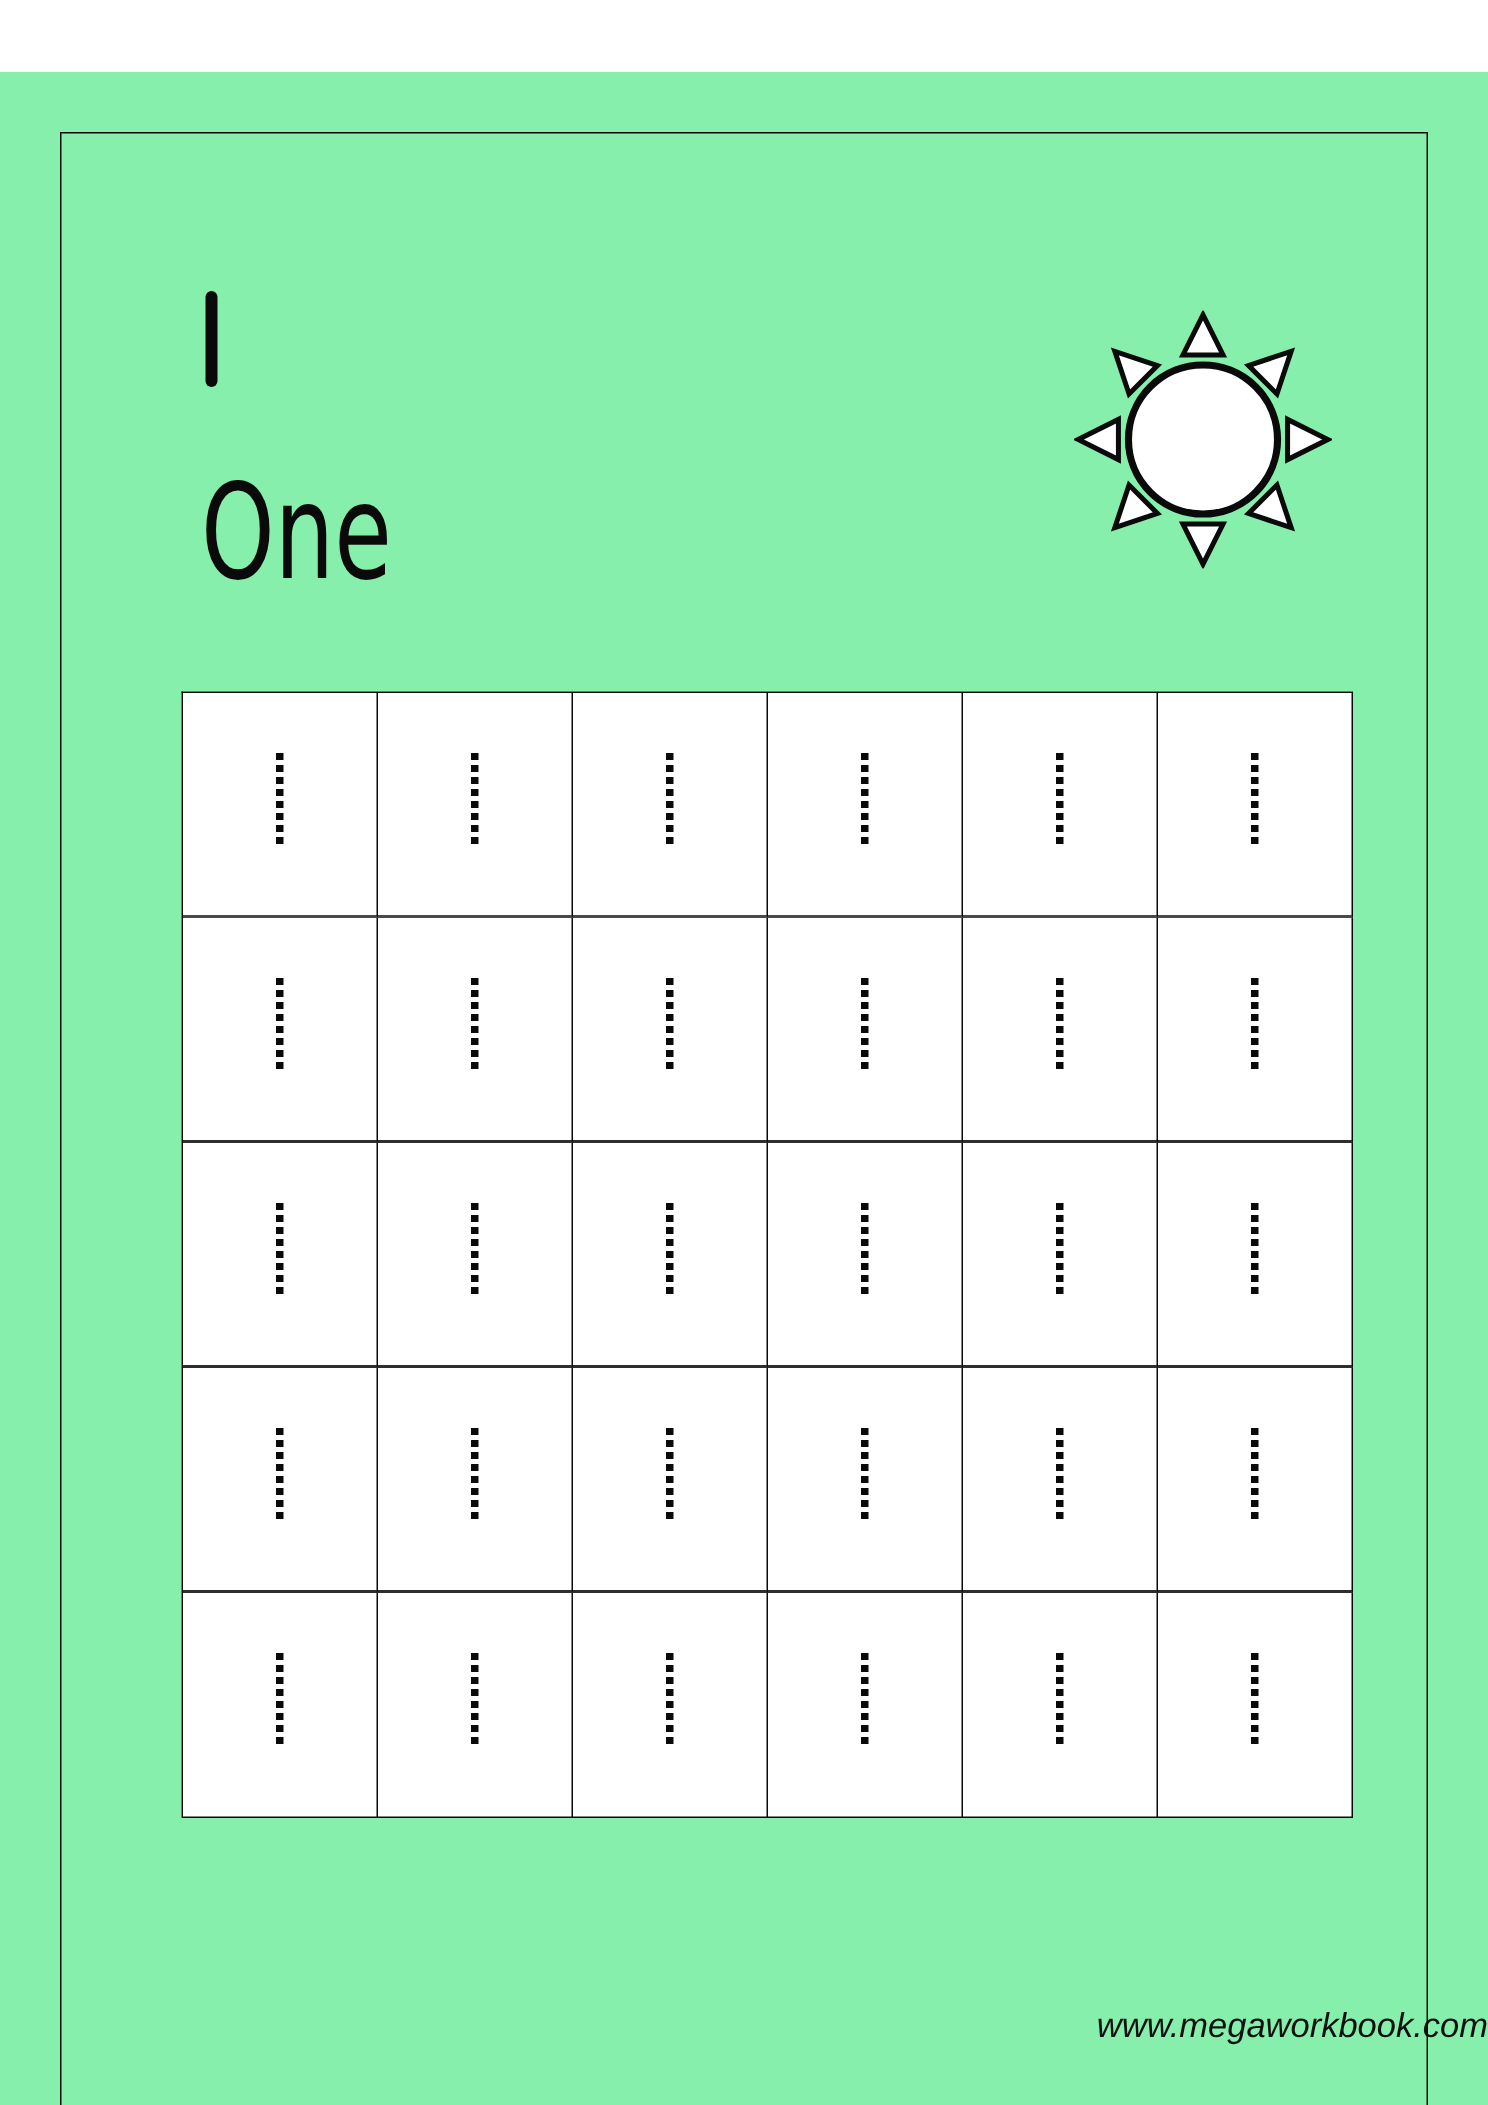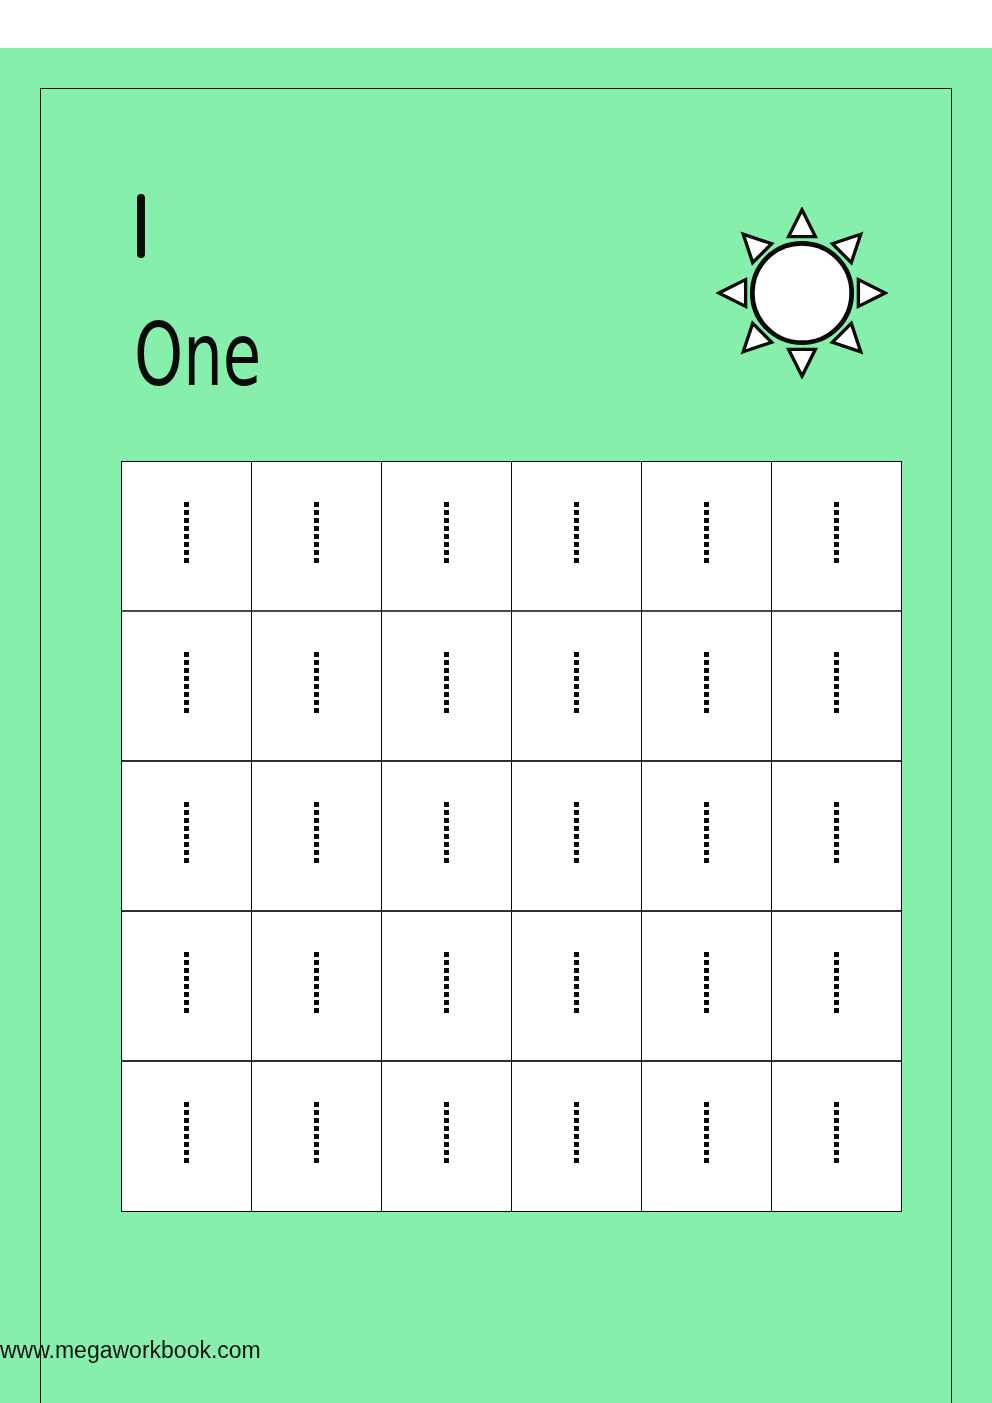--- a/index.html
+++ b/index.html
@@ -75,25 +75,26 @@
     width: 4.5px; height: 62px;
     margin-top: 40px;
     background: repeating-linear-gradient(180deg,
       #0a0a0a 0px, #0a0a0a 4.9px,
       transparent 4.9px, transparent 8px);
   }
   .footer {
     position: absolute;
     left: 0; top: 1288px;
     width: 100%;
-    text-align: left;
+    text-align: right;
     font-family: "Liberation Sans", sans-serif;
     font-size: 23px;
     line-height: 1.3;
     color: #111111;
+    font-style: italic;
   }
 </style>
 </head>
 <body>
 
 <div class="page">
 
   <div class="frame"></div>
 
   <div class="numeral">

